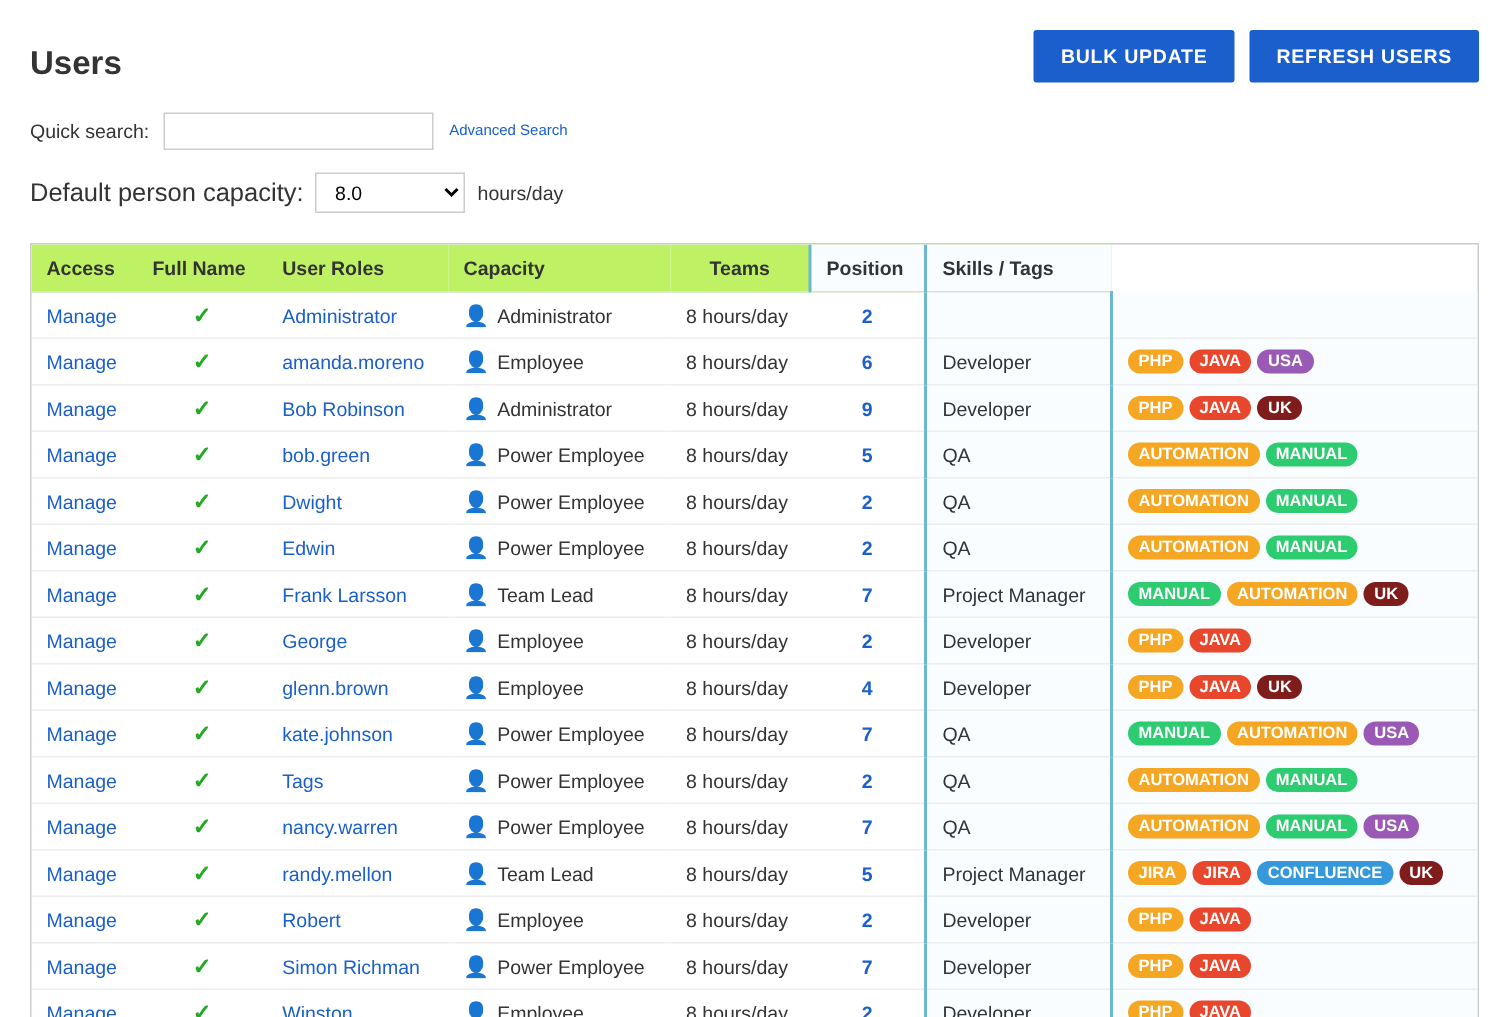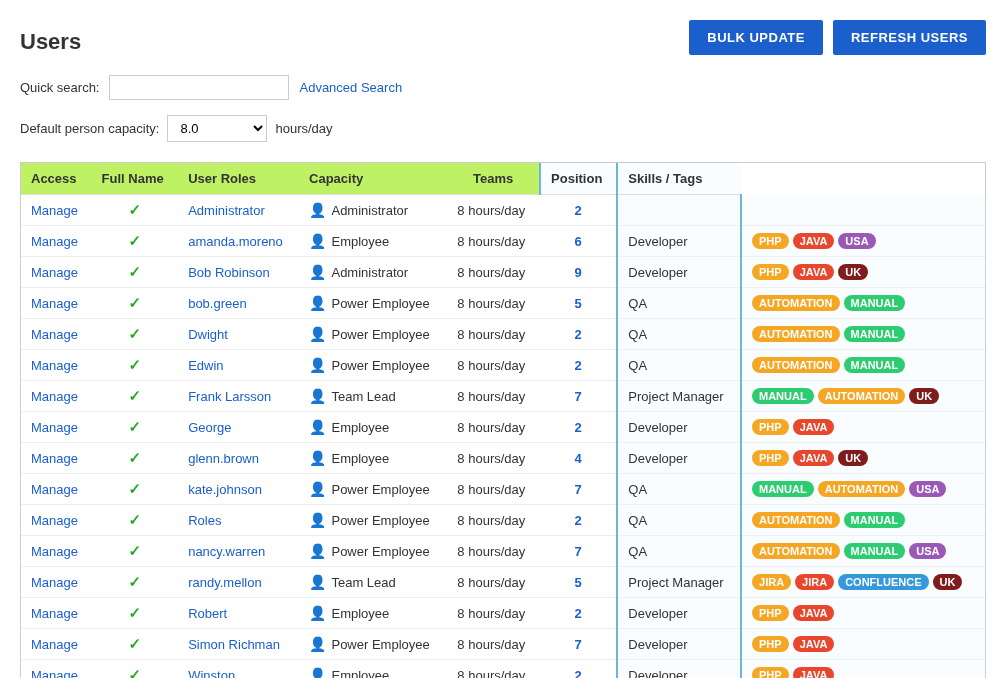--- a/index.html
+++ b/index.html
@@ -22,24 +22,24 @@
 
     .search-row { display: flex; align-items: center; gap: 10px; margin-bottom: 15px; }
     .search-label { font-size: 13px; }
     .search-input {
       border: 1px solid #ccc;
       padding: 4px 8px;
       font-size: 13px;
       width: 180px;
       outline: none;
     }
-    .advanced-search-link { color: #1a5fcc; text-decoration: none; font-size: 13px; }
+    .advanced-search-link { color: #1a5fcc; text-decoration: none; font-size: 10px; }
 
     .capacity-row { display: flex; align-items: center; gap: 8px; margin-bottom: 20px; }
-    .capacity-label { font-size: 13px; }
+    .capacity-label { font-size: 17px; }
     .capacity-select {
       border: 1px solid #ccc;
       padding: 4px 8px;
       font-size: 13px;
       width: 100px;
       background: #fff;
     }
     .hours-label { font-size: 13px; }
 
     .table-container { border: 1px solid #ccc; width: 100%; overflow: auto; }
@@ -333,21 +333,21 @@
             <div class="skills-cell">
               <span class="tag tag-manual">MANUAL</span>
               <span class="tag tag-automation">AUTOMATION</span>
               <span class="tag tag-usa">USA</span>
             </div>
           </td>
         </tr>
         <tr>
           <td><a href="#" class="manage-link">Manage</a></td>
           <td class="center"><span class="check-icon">✓</span></td>
-          <td><a href="#" class="name-link">Roles</a></td>
+          <td><a href="#" class="name-link">Tags</a></td>
           <td>
             <div class="user-role">
               <span class="person-icon">👤</span>
               <span>Power Employee</span>
             </div>
           </td>
           <td>8 hours/day</td>
           <td class="center"><span class="teams-num">2</span></td>
           <td class="right-section">QA</td>
           <td class="right-section">

